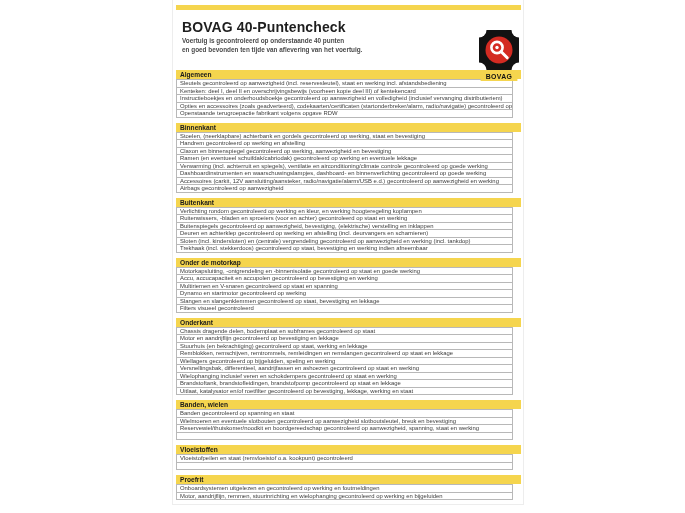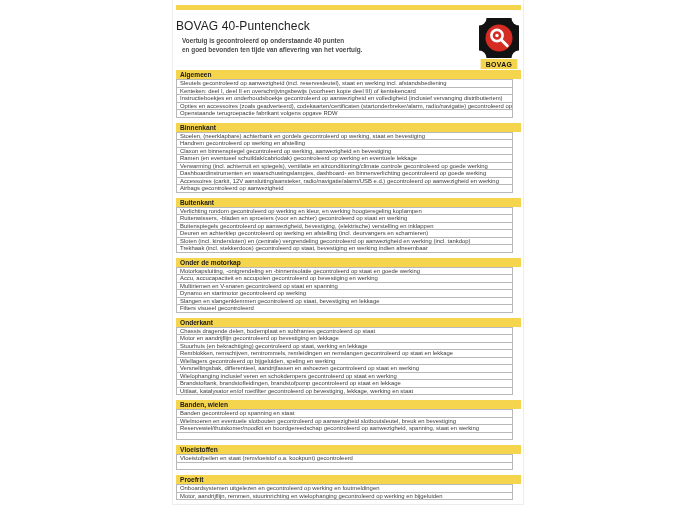--- a/index.html
+++ b/index.html
@@ -9,27 +9,27 @@
     font-family:"Liberation Sans", sans-serif;
   }
   .page{
     position:absolute;left:172px;top:0;width:352px;height:505px;
     background:#ffffff;border:1px solid #ededed;border-top:none;
     box-sizing:border-box;padding:5px 2px 0 3px;
   }
   .topbar{height:5px;background:var(--yellow);}
   .doc-header{position:relative;height:56px;margin-top:4px;}
   .doc-title{
-    position:absolute;left:0;top:5px;
-    font-size:12px;font-weight:400;color:#1e1e1e;letter-spacing:.1px;
+    position:absolute;left:6px;top:5px;
+    font-size:14px;font-weight:700;color:#1e1e1e;letter-spacing:.1px;
   }
   .doc-sub{position:absolute;left:6px;font-size:6.4px;font-weight:700;color:#4a4a4a;}
   .doc-sub.l1{top:23px;}
   .doc-sub.l2{top:32px;}
-  .logo{position:absolute;top:4px;right:2px;width:40px;}
+  .logo{position:absolute;top:16px;right:2px;width:40px;}
   .logo-strip{
     margin-top:1px;height:10px;background:var(--yellow);
     display:flex;align-items:center;justify-content:center;
     font-size:7.5px;font-weight:700;color:#111;letter-spacing:.4px;
     transform:scaleX(.92);
   }
   .section{margin-bottom:6px;}
   .section-header{
     height:9px;line-height:9.5px;background:var(--yellow);
     font-size:6.6px;font-weight:700;color:#1a1a1a;

